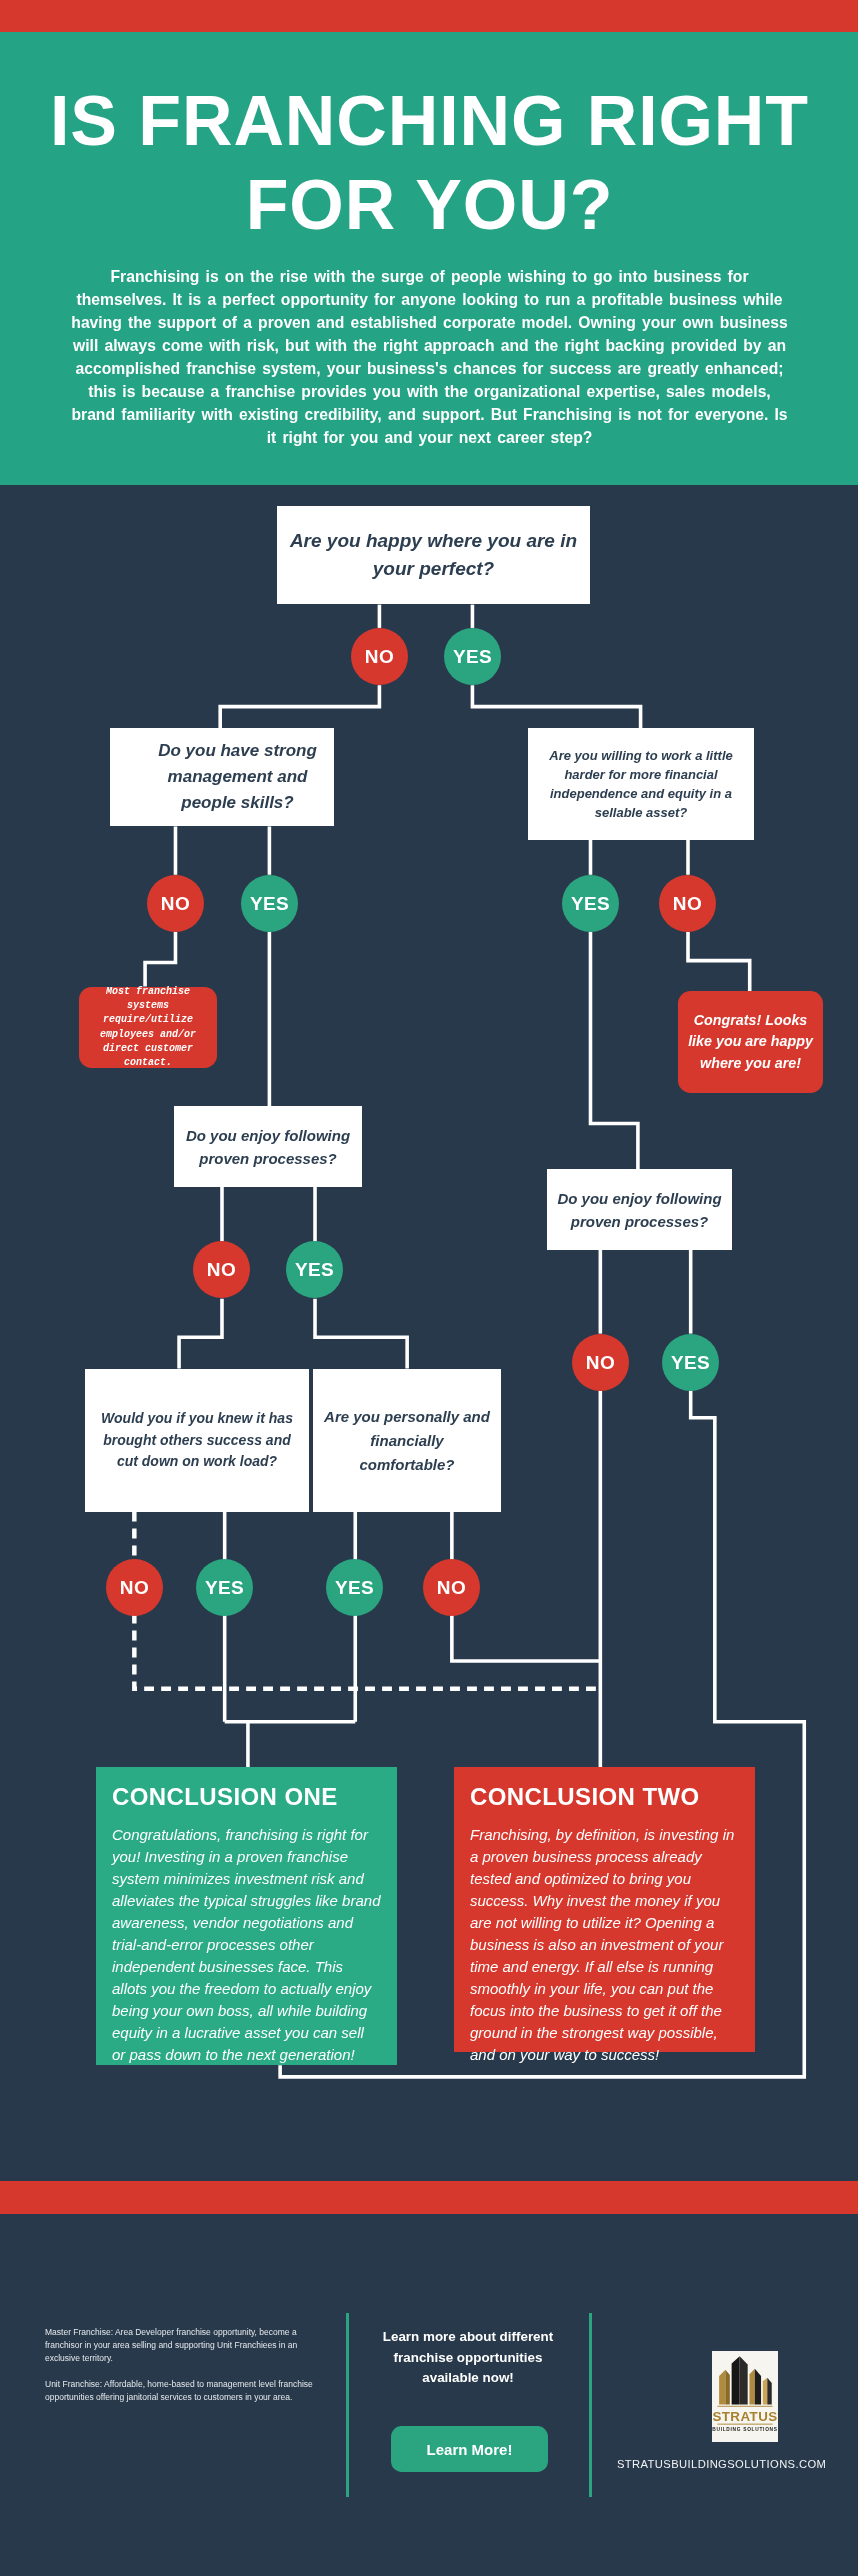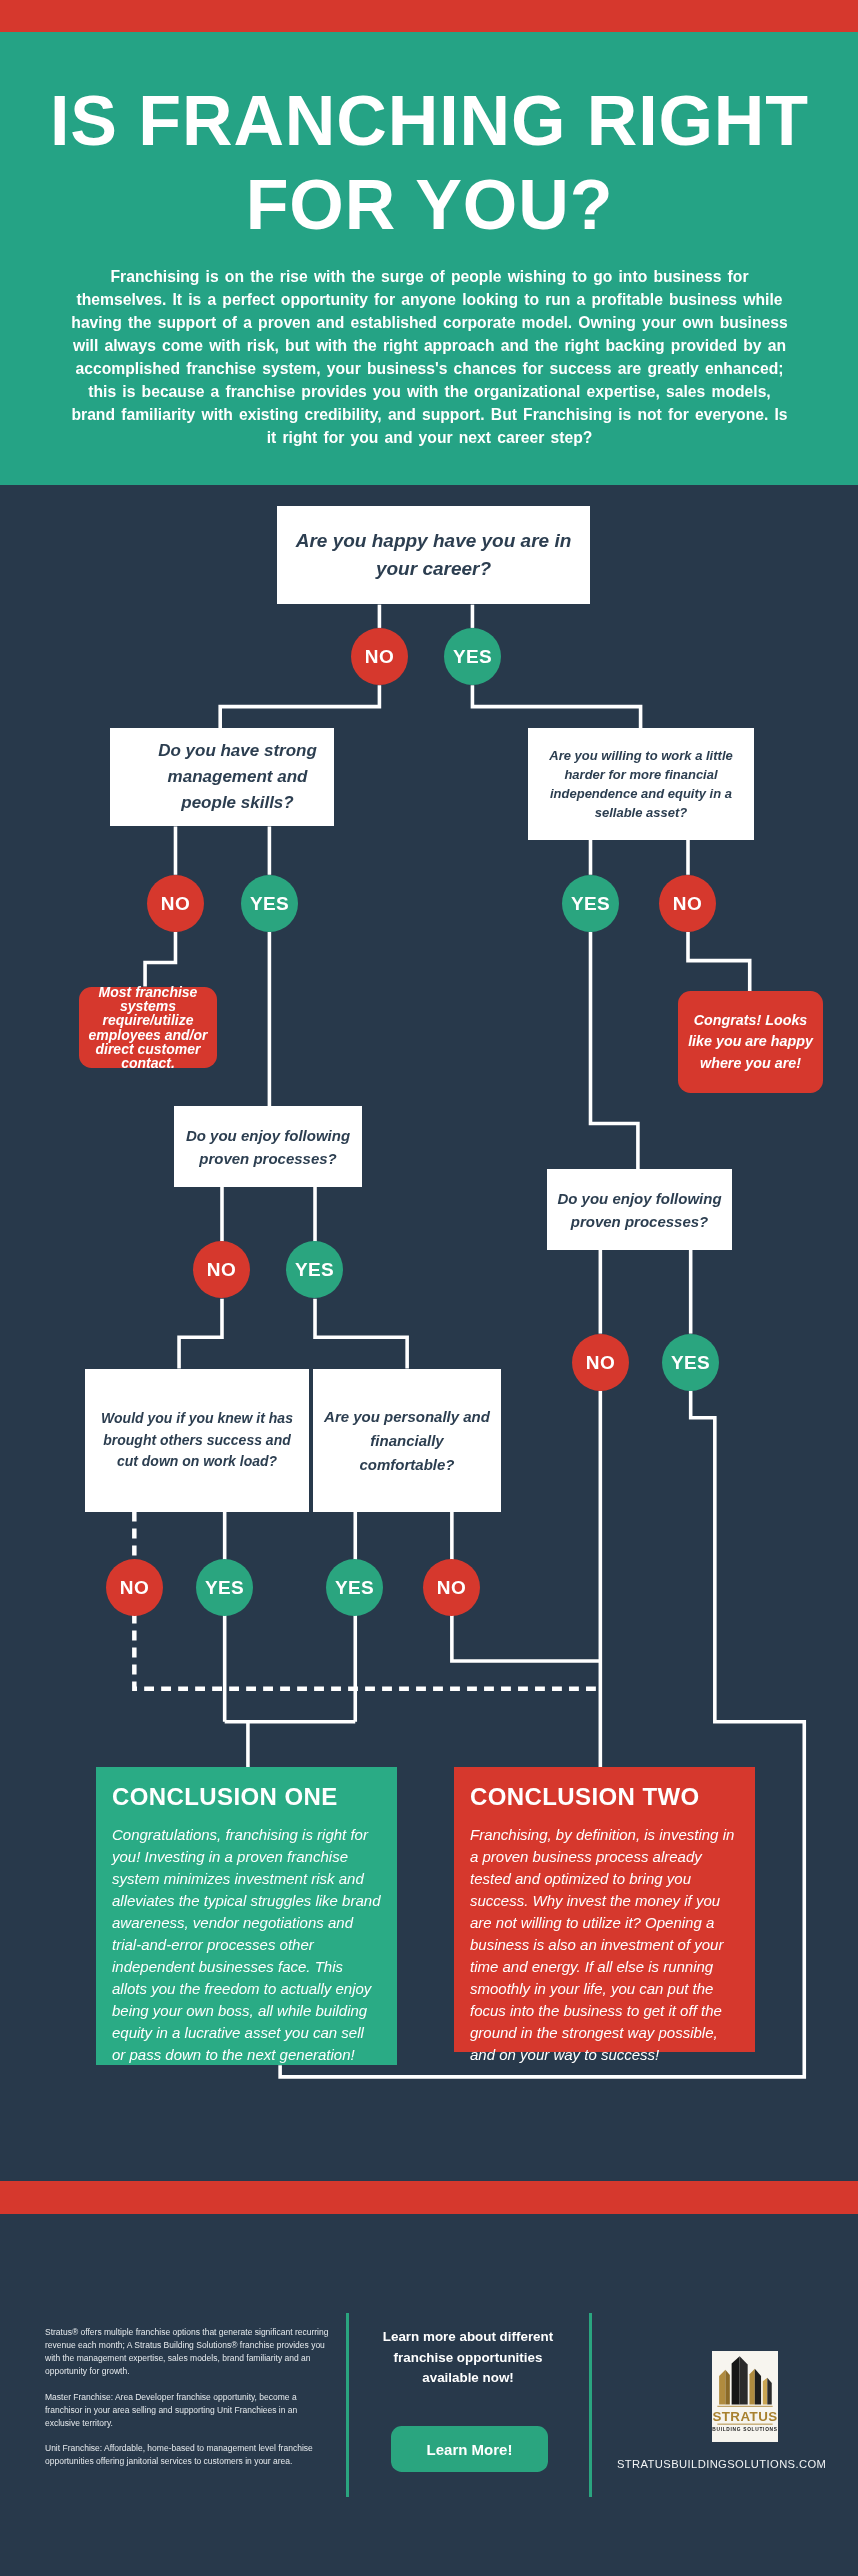--- a/index.html
+++ b/index.html
@@ -76,32 +76,32 @@
       <path d="M772 1555 V1585 H799 V1925 H899 V2322 H313 V2309"></path>
       <path d="M251 1925 H397"></path>
       <path d="M277 1925 V1976"></path>
     </g>
     <g stroke="#ffffff" stroke-width="5" stroke-dasharray="11 8">
       <path d="M150 1690 V1888 H671"></path>
     </g>
   </svg>
 
   <div class="abs qbox" style="left:277px;top:506px;width:313px;height:98px;font-size:19px;line-height:28px;">
-      <span>Are you happy have you are in your career?</span>
+      <span>Are you happy where you are in your perfect?</span>
     </div>
 
   <div class="abs qbox" style="left:110px;top:728px;width:224px;height:98px;font-size:17px;line-height:26px;padding-left:40px;">
       <span>Do you have strong management and people skills?</span>
     </div>
 
   <div class="abs qbox" style="left:528px;top:728px;width:226px;height:112px;font-size:13px;line-height:19px;">
       <span>Are you willing to work a little harder for more financial independence and equity in a sellable asset?</span>
     </div>
 
-  <div class="abs rnote" style="left:79px;top:987px;width:138px;height:81px;font-size:14px;line-height:14.3px;">
+  <div class="abs rnote" style="left:79px;top:987px;width:138px;height:81px;font-size:10px;line-height:14.3px;font-family:Liberation Mono, monospace;">
       <span>Most franchise systems require/utilize employees and/or direct customer contact.</span>
     </div>
 
   <div class="abs rnote" style="left:678px;top:991px;width:145px;height:102px;font-size:14.3px;line-height:21.5px;">
       <span>Congrats! Looks like you are happy where you are!</span>
     </div>
 
   <div class="abs qbox" style="left:174px;top:1106px;width:188px;height:81px;font-size:15px;line-height:23px;">
       <span>Do you enjoy following proven processes?</span>
     </div>
@@ -138,21 +138,20 @@
     <p>Congratulations, franchising is right for you! Investing in a proven franchise system minimizes investment risk and alleviates the typical struggles like brand awareness, vendor negotiations and trial-and-error processes other independent businesses face. This allots you the freedom to actually enjoy being your own boss, all while building equity in a lucrative asset you can sell or pass down to the next generation!</p>
   </div>
   <div class="abs concl r-box" style="left:454px;top:1767px;width:301px;height:285px;">
     <h2>CONCLUSION TWO</h2>
     <p>Franchising, by definition, is investing in a proven business process already tested and optimized to bring you success. Why invest the money if you are not willing to utilize it? Opening a business is also an investment of your time and energy. If all else is running smoothly in your life, you can put the focus into the business to get it off the ground in the strongest way possible, and on your way to success!</p>
   </div>
 
   <div class="abs botbar"></div>
 
   <div class="abs f-small" style="left:45px;top:2326px;width:288px;">
-    <p>Stratus® offers multiple franchise options that generate significant recurring revenue each month; A Stratus Building Solutions® franchise provides you with the management expertise, sales models, brand familiarity and an opportunity for growth.</p>
     <p>Master Franchise: Area Developer franchise opportunity, become a franchisor in your area selling and supporting Unit Franchiees in an exclusive territory.</p>
     <p>Unit Franchise: Affordable, home-based to management level franchise opportunities offering janitorial services to customers in your area.</p>
   </div>
 
   <div class="abs divider" style="left:346px;top:2313px;"></div>
   <div class="abs divider" style="left:589px;top:2313px;"></div>
 
   <div class="abs cta" style="left:376px;top:2327px;width:184px;">Learn more about different franchise opportunities available now!</div>
 
   <button class="abs btn" style="left:391px;top:2426px;width:157px;height:46px;">Learn More!</button>

